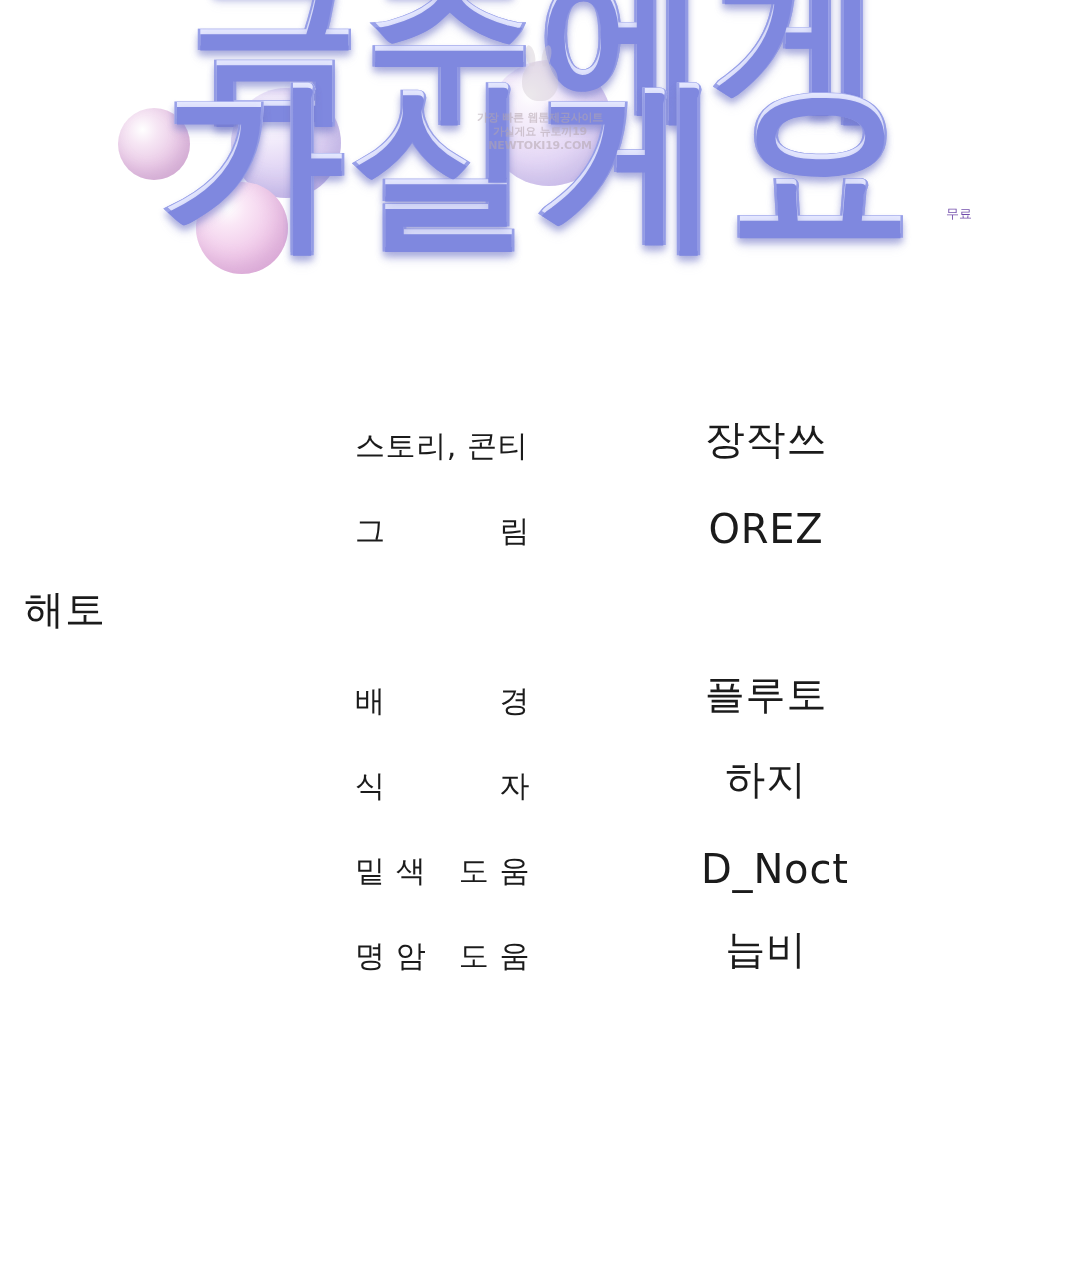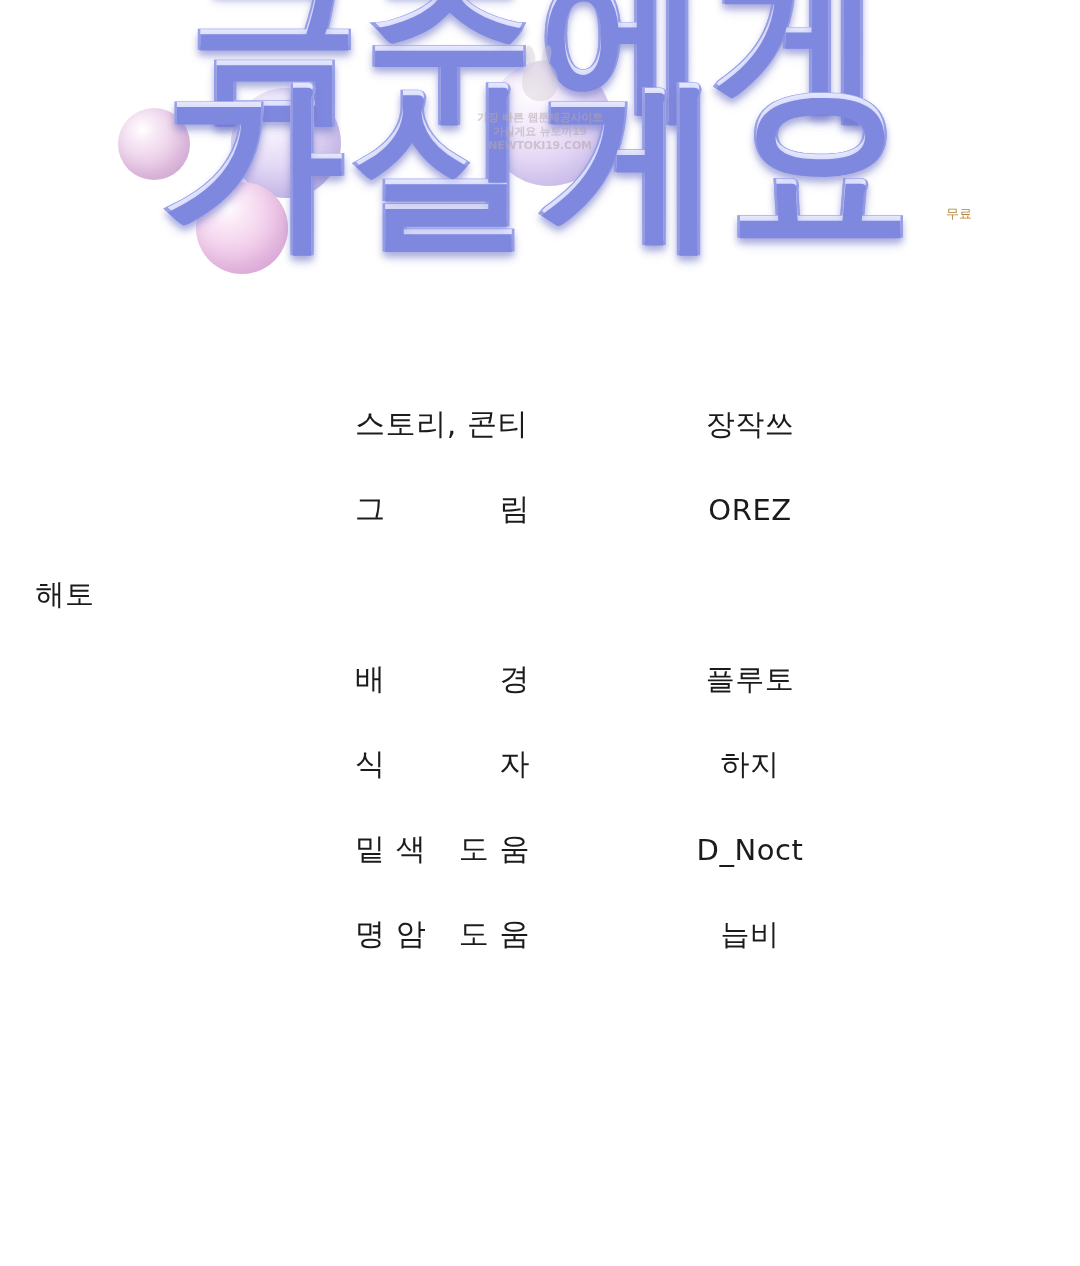--- a/index.html
+++ b/index.html
@@ -97,21 +97,21 @@
     -webkit-text-stroke: 5px #9aa2e9;
     filter: drop-shadow(0 5px 3px rgba(120,125,200,0.45));
   }
 
   
   .title-mark {
     position: absolute;
     right: 108px;
     top: 205px;
     font-size: 13px;
-    color: #a16207;
+    color: #4c1d95;
     font-family: "DejaVu Sans", sans-serif;
     opacity: 0.8;
   }
 
   
   .watermark {
     position: absolute;
     left: 470px;
     top: 45px;
     width: 140px;
@@ -155,42 +155,43 @@
 
   
   .credits {
     position: absolute;
     left: 0;
     top: 382px;
     width: 1080px;
   }
   .credit-row {
     display: flex;
-    align-items: center;
+    align-items: flex-end;
     height: 85px;
+    gap: 16px;
   }
   .credit-role {
     width: 330px;           
     margin-left: 355px;
     display: flex;
     justify-content: space-between;
     font-family: "DejaVu Sans", sans-serif;
     font-size: 30px;
     color: #1b1b1b;
     letter-spacing: 0.02em;
     box-sizing: border-box;
     padding-right: 155px;
   }
   .credit-role.compact {
     justify-content: flex-start;
     gap: 12px;
   }
   .credit-name {
     font-family: "DejaVu Sans", sans-serif;
-    font-size: 29px;
+    font-size: 40px;
     color: #1b1b1b;
     min-width: 130px;
     text-align: center;
     letter-spacing: 0.02em;
   }
 </style>
 </head>
 <body>
 
 <div class="title-art">

